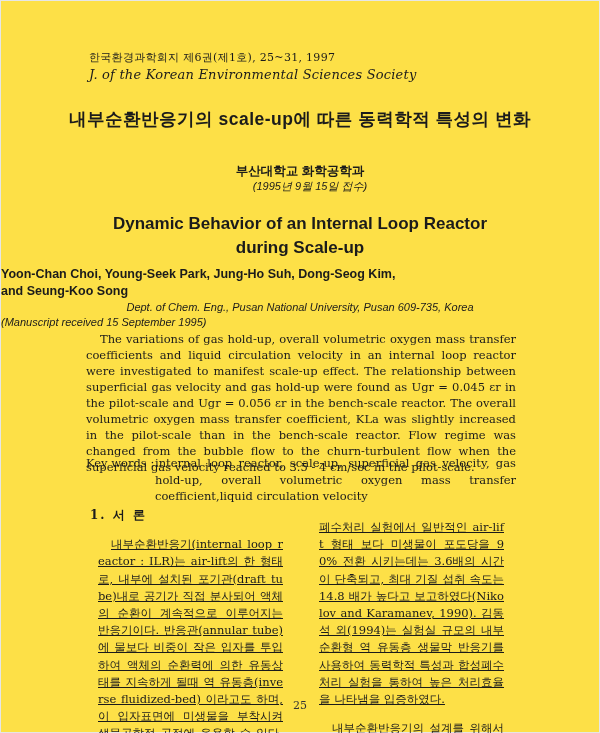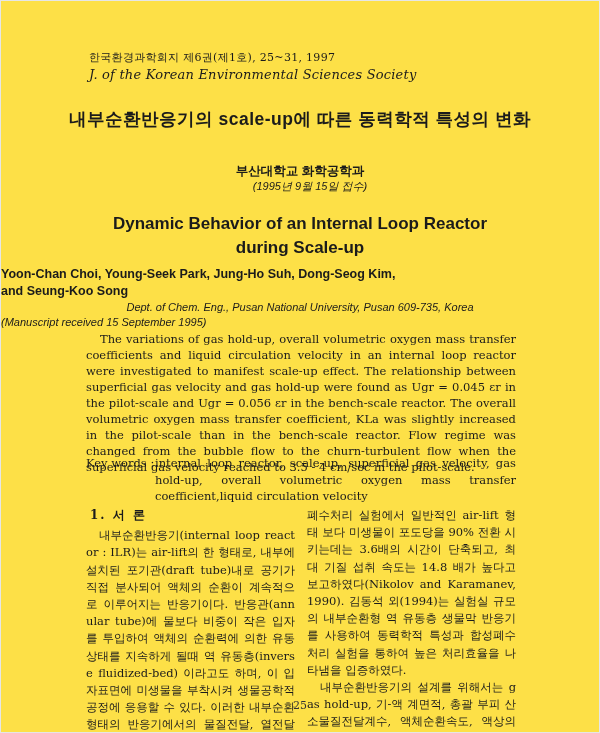--- a/index.html
+++ b/index.html
@@ -84,21 +84,21 @@
   
   .columns {
     position: absolute; top: 506px; left: 85px; width: 430px;
     display: flex; gap: 12px;
   }
   .col { width: 209px; font-size: 11.5px; line-height: 17.2px; text-align: justify; }
   .section-heading {
     font-weight: bold; font-size: 12px; margin: 0 0 3px 4px;
     letter-spacing: 2px;
   }
-  .col p { margin: 0; text-indent: 13px; word-break: break-all; }
+  .col p { margin: 12px; text-indent: 13px; word-break: break-all; text-decoration: underline; }
   .col p.no-indent { text-indent: 0; }
   
   .page-number {
     position: absolute; top: 698px; left: 0; width: 100%;
     text-align: center; font-size: 11px; color: #333;
   }
 </style>
 </head>
 <body>
 

